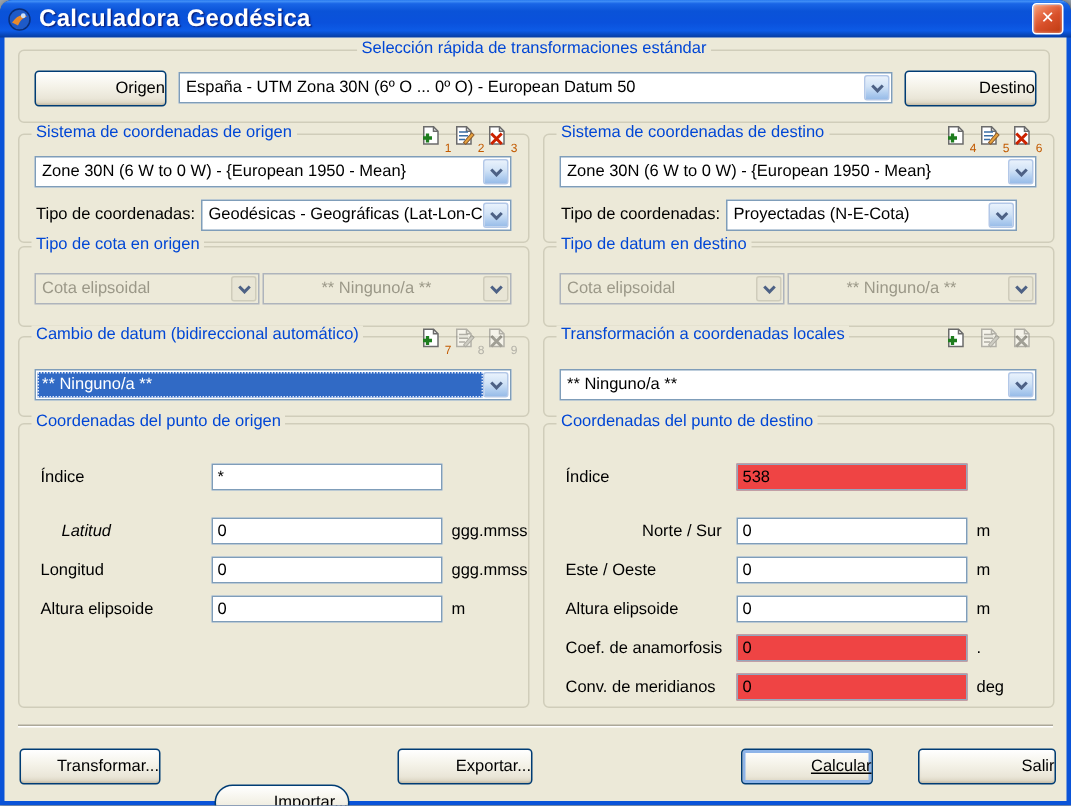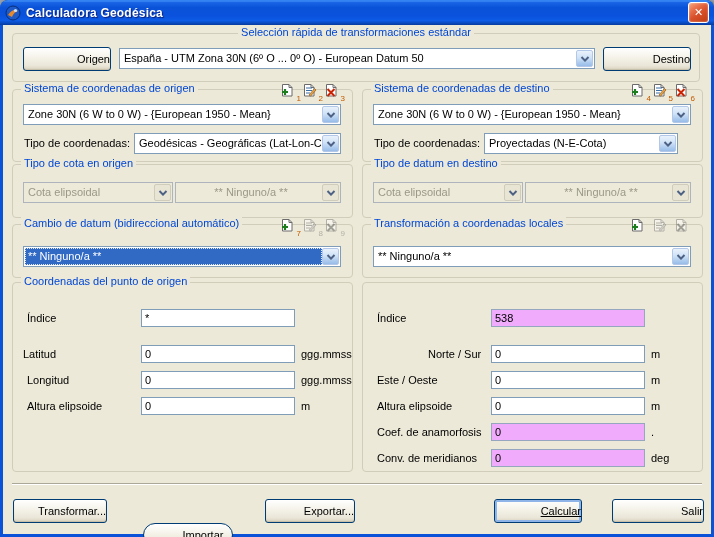--- a/index.html
+++ b/index.html
@@ -6,21 +6,21 @@
   html,body { background:#9AA5B1; }
   body { font-family:"Liberation Sans","DejaVu Sans",sans-serif; font-size:11px; color:#000; }
 
   .window { position:relative; width:714px; height:537px;
     background:#0A53D8; border-radius:8px 8px 0 0;
     box-shadow:1px 1px 4px rgba(0,0,0,.5); overflow:hidden; }
 
   .titlebar { position:absolute; top:0; left:0; right:0; height:25px;
     background:linear-gradient(180deg,#2A7BF0 0%,#3D8BF5 4%,#1965E6 10%,#0A53D8 30%,#0A51DC 60%,#0D5BE6 82%,#0846B8 94%,#063A9E 100%);
     border-radius:8px 8px 0 0; display:flex; align-items:center; padding:0 5px; }
-  .title-text { color:#fff; font-weight:bold; font-size:12px; margin-left:5px;
+  .title-text { color:#fff; font-weight:bold; font-size:16px; margin-left:5px;
     text-shadow:1px 1px 1px #0A1E78; letter-spacing:.2px; }
   .app-icon { width:16px; height:16px; flex:0 0 16px; }
   .close-btn { margin-left:auto; width:21px; height:21px; border:1px solid #fff; border-radius:3px;
     background:linear-gradient(145deg,#F5A67F 0%,#E8704A 30%,#D8502A 55%,#BE3A10 100%);
     color:#fff; font-weight:bold; font-size:11px; line-height:19px; text-align:center;
     box-shadow:inset 0 0 2px rgba(255,255,255,.6); cursor:pointer; }
 
   .content { position:absolute; top:25px; left:3px; right:3px; bottom:3px; background:#ECE9D8; }
 
   .group { position:absolute; border:1px solid #D0CDBA; border-radius:4px; }
@@ -46,21 +46,21 @@
   .combo.selected .combo-text { background:#316AC5; color:#fff; outline:1px dotted #E0E8F8; outline-offset:-1px; }
   .combo-text.centered { text-align:center; }
 
   .toolbtn { position:absolute; top:-7px; width:17px; height:16px; cursor:pointer; }
   .toolbtn .num { position:absolute; right:-3px; bottom:-4px; font-size:8px; color:#C25A00; }
   .toolbtn.disabled { filter:grayscale(1) opacity(.45); }
 
   .field-label { position:absolute; white-space:nowrap; }
   .xp-input { position:absolute; height:18px; width:154px; left:128px; border:1px solid #7F9DB9;
     background:#fff; font-family:inherit; font-size:11px; padding:0 3px; }
-  .xp-input.readonly { background:#f0abfc; border-color:#94A7BE; }
+  .xp-input.readonly { background:#ef4444; border-color:#94A7BE; }
   .unit { position:absolute; left:288px; white-space:nowrap; }
 
   .divider { position:absolute; left:9px; width:690px; height:2px;
     border-top:1px solid #ACA899; border-bottom:1px solid #FFFFFF; }
 </style>
 </head>
 <body>
 
 <svg width="0" height="0" style="position:absolute">
   <defs>
@@ -253,32 +253,33 @@
               <use href="#ico-chevron"></use>
             </svg>
           </span>
       </div>
     </div>
 
     <div class="group" style="left:9px; top:257px; width:341px; height:190px;">
       <span class="group-title">Coordenadas del punto de origen</span>
       <span class="field-label" style="left:14px; top:29px;">Índice</span>
       <input class="xp-input" style="top: 26px;" value="*">
-      <span class="field-label" style="left:10px; top:65px;">Latitud</span>
+      <span class="field-label" style="left:28px; top:65px;font-style:italic;">Latitud</span>
       <input class="xp-input" style="top: 62px;" value="0">
       <span class="unit" style="top:65px;">ggg.mmss</span>
       <span class="field-label" style="left:14px; top:91px;">Longitud</span>
       <input class="xp-input" style="top: 88px;" value="0">
       <span class="unit" style="top:91px;">ggg.mmss</span>
       <span class="field-label" style="left:14px; top:117px;">Altura elipsoide</span>
       <input class="xp-input" style="top: 114px;" value="0">
       <span class="unit" style="top:117px;">m</span>
     </div>
 
     <div class="group" style="left:359px; top:257px; width:341px; height:190px;">
+      <span class="group-title">Coordenadas del punto de destino</span>
       <span class="field-label" style="left:14px; top:29px;">Índice</span>
       <input class="xp-input readonly" readonly="" style="top: 26px;" value="538">
       <span class="field-label" style="left:25px; top:65px;padding-left:40px;">Norte / Sur</span>
       <input class="xp-input" style="top: 62px;" value="0">
       <span class="unit" style="top:65px;">m</span>
       <span class="field-label" style="left:14px; top:91px;">Este / Oeste</span>
       <input class="xp-input" style="top: 88px;" value="0">
       <span class="unit" style="top:91px;">m</span>
       <span class="field-label" style="left:14px; top:117px;">Altura elipsoide</span>
       <input class="xp-input" style="top: 114px;" value="0">

